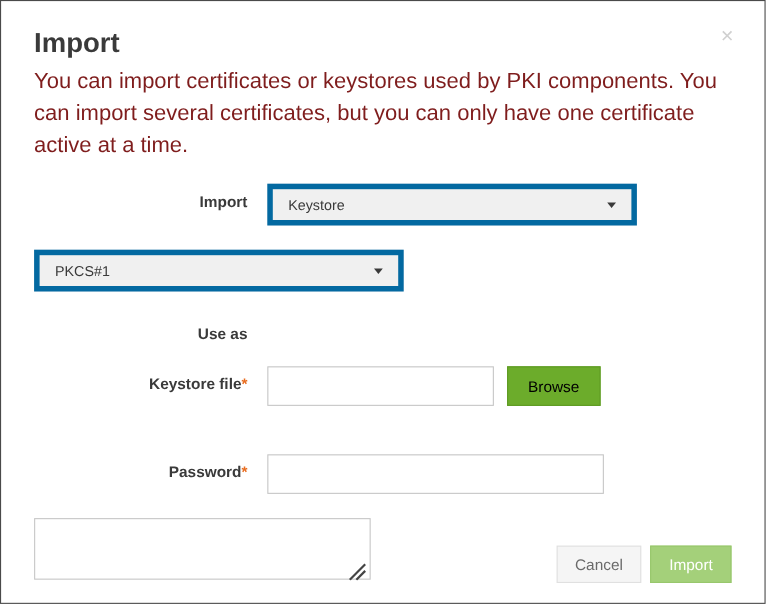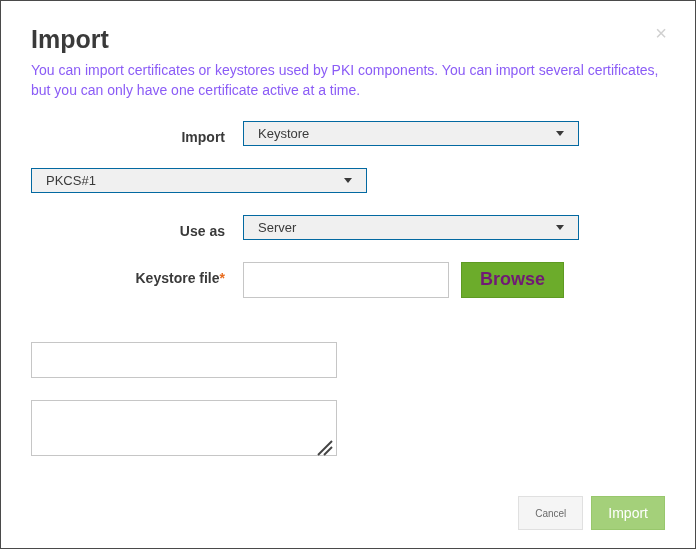--- a/index.html
+++ b/index.html
@@ -21,22 +21,22 @@
     cursor: pointer;
     line-height: 1;
   }
   .dialog-title {
     font-size: 25px;
     font-weight: 600;
     color: #3a3a3a;
     margin-bottom: 6px;
   }
   .dialog-desc {
-    font-size: 14px;
-    color: #8b5cf6;
+    font-size: 20px;
+    color: #7f1d1d;
     line-height: 1.45;
     margin-bottom: 20px;
   }
   .form-row {
     display: flex;
     align-items: flex-start;
     margin-bottom: 22px;
   }
   .form-label {
     width: 212px;
@@ -52,23 +52,23 @@
     font-weight: 600;
   }
   .form-control-area {
     flex: 1;
     display: flex;
     gap: 12px;
   }
   .select-box {
     position: relative;
     width: 336px;
-    height: 25px;
+    height: 38px;
     background: #f0f0f0;
-    border: 1px solid #0369a1;
+    border: 5px solid #0369a1;
     padding: 0 30px 0 14px;
     display: flex;
     align-items: center;
     font-size: 13px;
     color: #3a3a3a;
     cursor: pointer;
   }
   .caret {
     position: absolute;
     right: 14px;
@@ -92,24 +92,24 @@
     height: 36px;
     border: 1px solid #c6c6c6;
     background: #fff;
     padding: 0 10px;
     font-size: 13px;
   }
   .browse-btn {
     height: 36px;
     padding: 0 18px;
     background: #6cac2b;
-    color: #701a75;
+    color: #000000;
     border: 1px solid #5e9a22;
-    font-size: 18px;
-    font-weight: 700;
+    font-size: 14px;
+    font-weight: 400;
     cursor: pointer;
   }
   .textarea-box {
     position: relative;
     width: 306px;
     height: 56px;
     border: 1px solid #c6c6c6;
     background: #fff;
     padding: 6px 10px;
     font-size: 13px;
@@ -128,21 +128,21 @@
     right: 30px;
     display: flex;
     gap: 8px;
   }
   .btn-cancel {
     height: 34px;
     padding: 0 16px;
     background: #f5f5f5;
     color: #6a6a6a;
     border: 1px solid #e0e0e0;
-    font-size: 10px;
+    font-size: 14px;
     cursor: pointer;
   }
   .btn-import {
     height: 34px;
     padding: 0 16px;
     background: #a4d07a;
     color: #fff;
     border: 1px solid #98c76c;
     font-size: 14px;
     cursor: pointer;
@@ -172,41 +172,38 @@
   <div class="form-control-area">
     <div class="select-box">
       <span>PKCS#1</span>
       <span class="caret"></span>
     </div>
   </div>
 </div>
 
 <div class="form-row">
   <div class="form-label">Use as</div>
-  <div class="form-control-area">
-    <div class="select-box">
-      <span>Server</span>
-      <span class="caret"></span>
-    </div>
-  </div>
 </div>
 
 <div class="form-row">
   <div class="form-label">
     <span>Keystore file</span><span class="required">*</span>
   </div>
   <div class="form-control-area">
     <input type="text" class="text-input" value="" style="">
     <button class="browse-btn">Browse</button>
   </div>
 </div>
 
 <div class="spacer-row"></div>
 
 <div class="form-row">
+  <div class="form-label">
+    <span>Password</span><span class="required">*</span>
+  </div>
   <div class="form-control-area">
     <input type="password" class="password-input" value="" style="">
   </div>
 </div>
 
 <div class="form-row">
   <div class="form-control-area">
     <div class="textarea-wrap">
       <textarea class="textarea-box" style=""></textarea>
       <span class="resize-handle">

